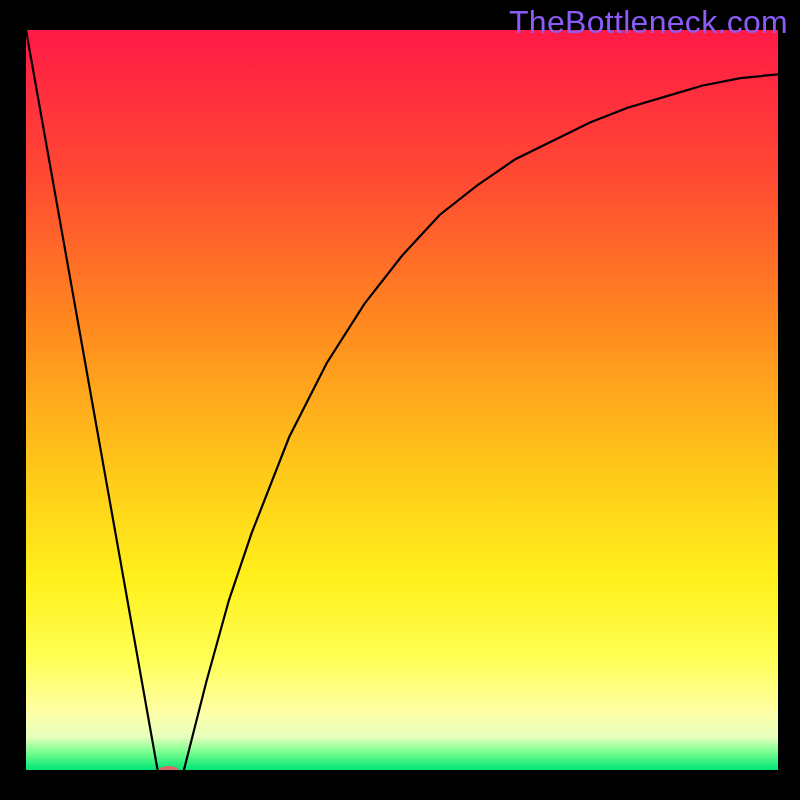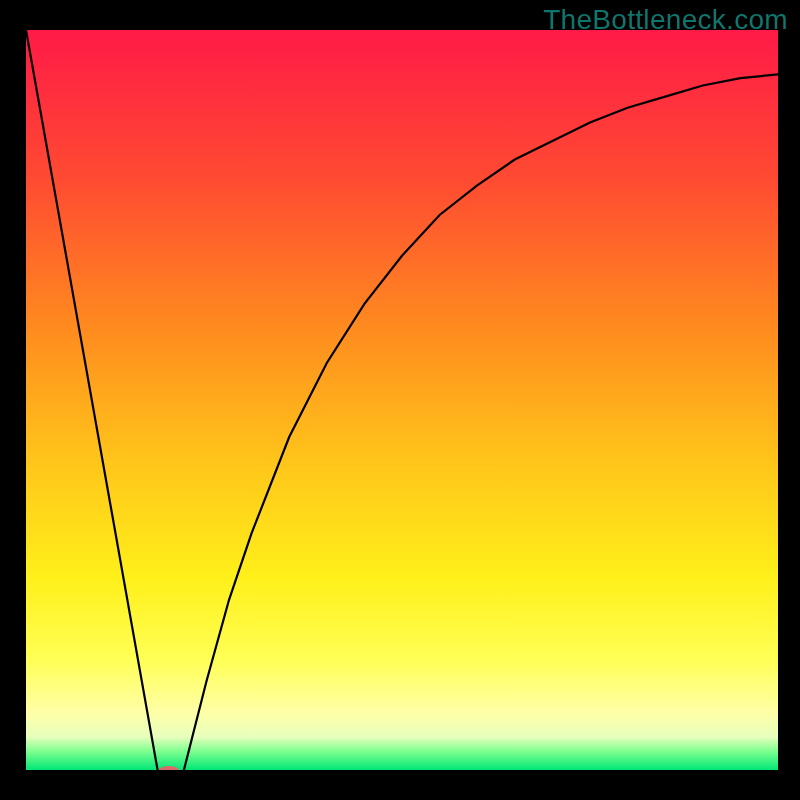--- a/index.html
+++ b/index.html
@@ -14,22 +14,22 @@
   .frame {
     position: relative;
     width: 800px;
     height: 800px;
     background: #000;
   }
   .watermark {
     position: absolute;
     top: 4px;
     right: 12px;
-    color: #0f766e;
-    font-size: 28px;
+    color: #8b5cf6;
+    font-size: 32px;
     font-weight: 500;
     letter-spacing: 0.3px;
     z-index: 5;
     user-select: none;
   }
   .plot-area {
     position: absolute;
     left: 26px;
     top: 30px;
     width: 752px;

